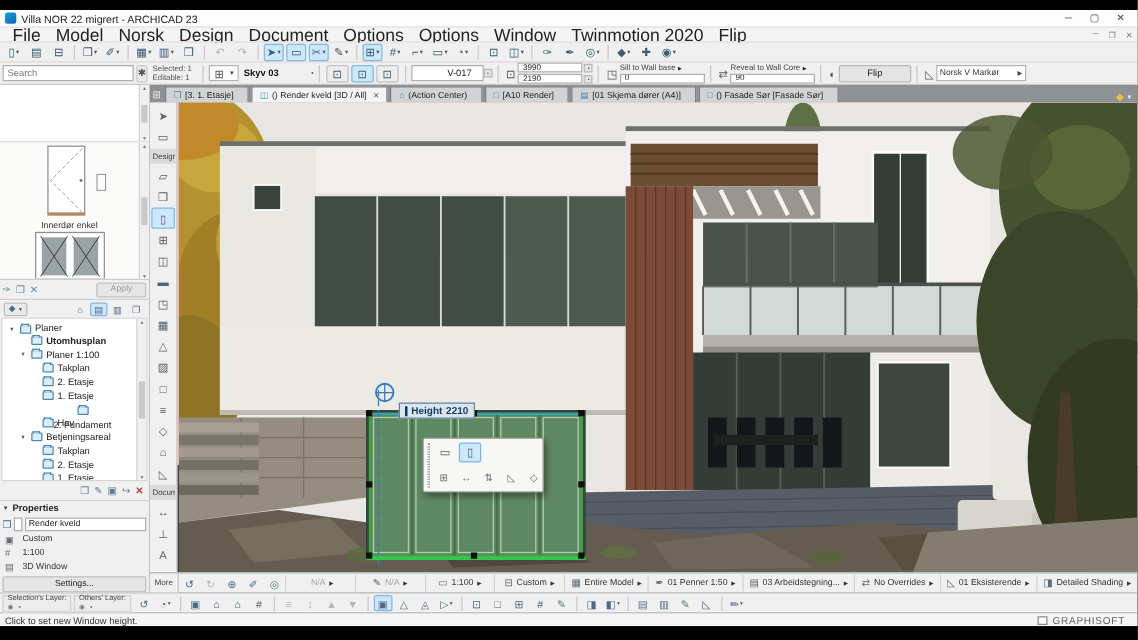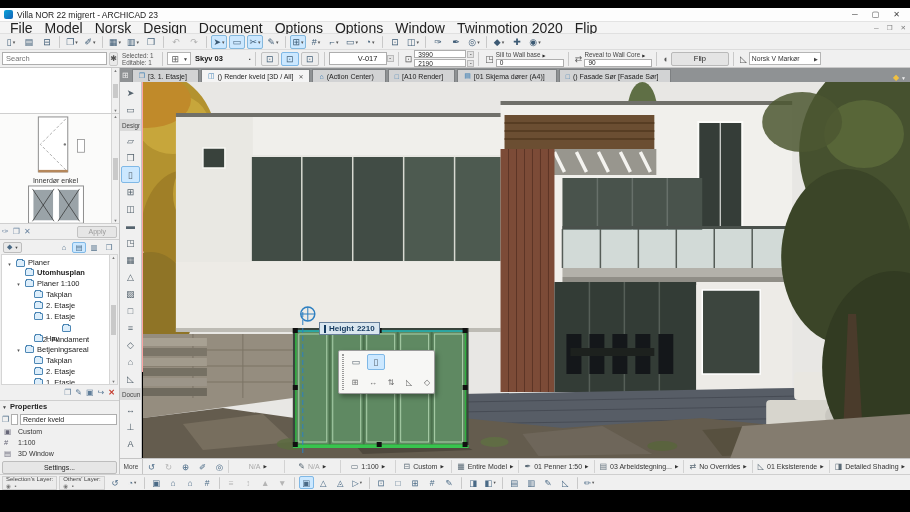--- a/index.html
+++ b/index.html
@@ -1039,15 +1039,22 @@
         </span>
         <span class="bico sepline">
           <span></span>
         </span>
         <span class="bico dd">
           <span>✏</span>
         </span>
       </div>
   </div>
 
+  <div class="row statusbar">
+    <span class="hint">Click to set new Window height.</span>
+    <div class="brand">
+      <span class="bicon"></span>
+      <span class="btext">GRAPHISOFT</span>
+    </div>
+  </div>
 
   <div class="black" style="top:501px;height:11px;"></div>
 </div>
 
 </body></html>

